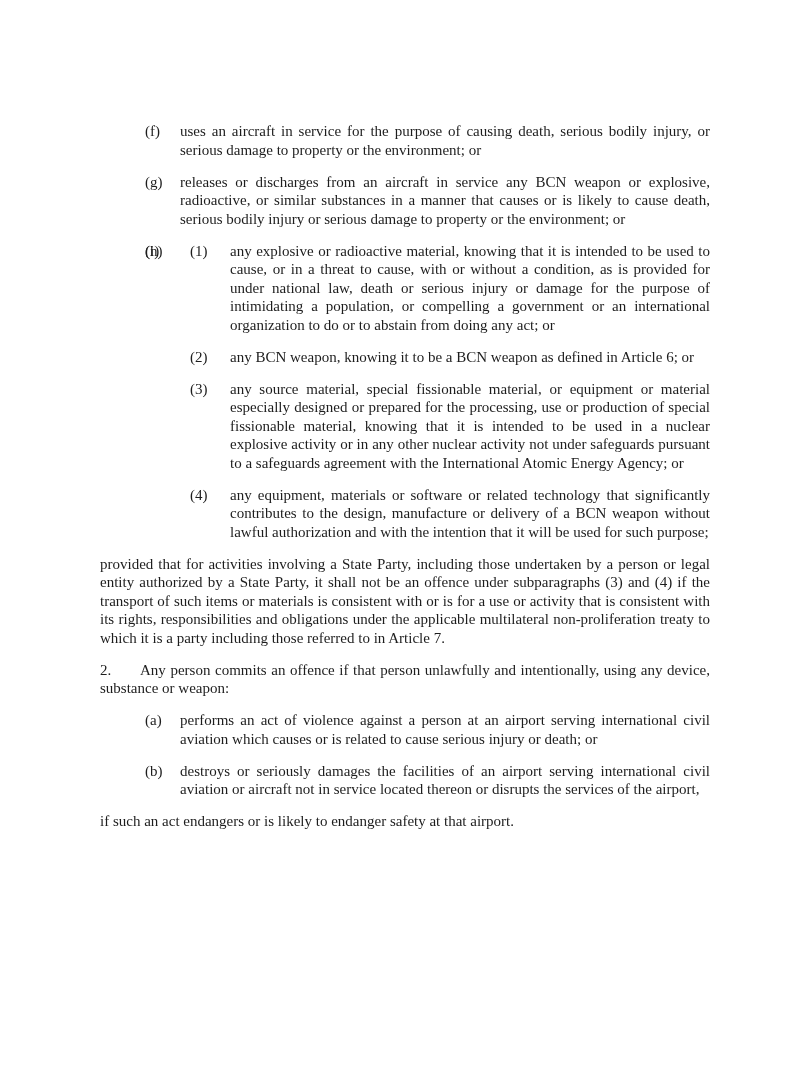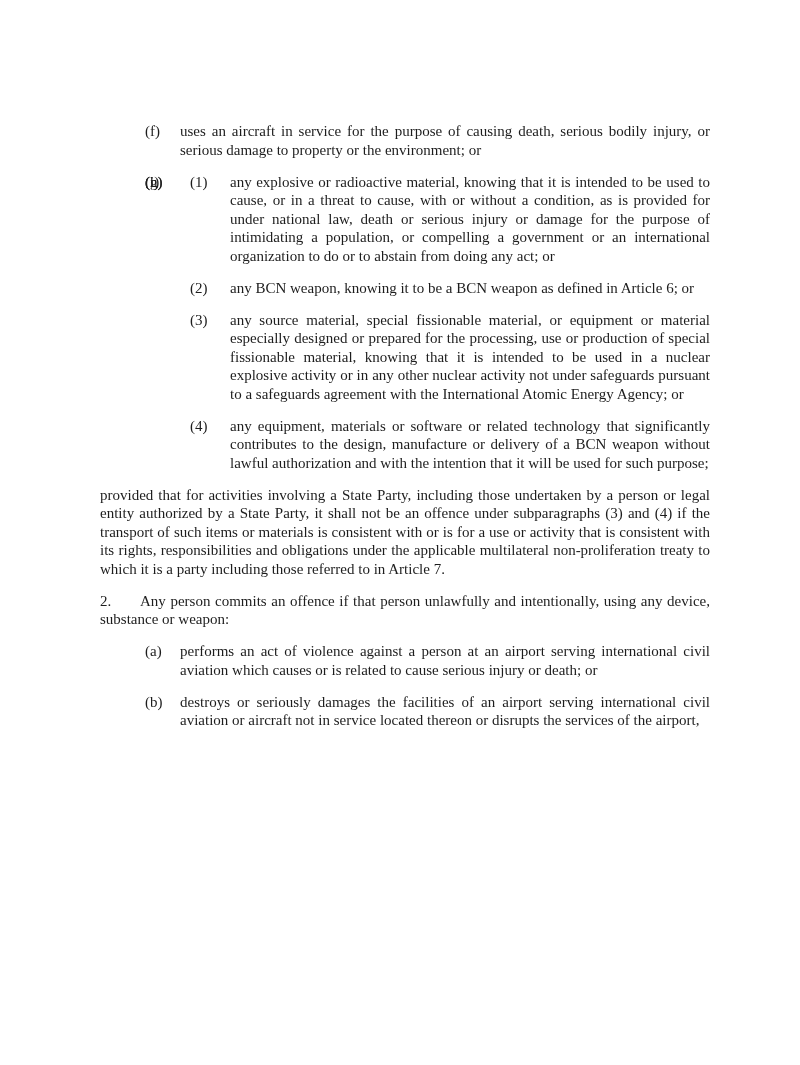--- a/index.html
+++ b/index.html
@@ -60,20 +60,21 @@
 
 <div class="page">
 
   <p class="li1">
     <span class="marker">(f)</span>
     <span>uses an aircraft in service for the purpose of causing death, serious bodily injury, or serious damage to property or the environment; or</span>
   </p>
 
   <p class="li1">
     <span class="marker">(g)</span>
+    <span>releases or discharges from an aircraft in service any BCN weapon or explosive, radioactive, or similar substances in a manner that causes or is likely to cause death, serious bodily injury or serious damage to property or the environment; or</span>
   </p>
 
   <p class="li1">
     <span class="marker">(h)</span>
   </p>
 
   <p class="li1">
     <span class="marker">(i)</span>
   </p>
 
@@ -106,14 +107,15 @@
   <p class="li1">
     <span class="marker">(a)</span>
     <span>performs an act of violence against a person at an airport serving international civil aviation which causes or is related to cause serious injury or death; or</span>
   </p>
 
   <p class="li1">
     <span class="marker">(b)</span>
     <span>destroys or seriously damages the facilities of an airport serving international civil aviation or aircraft not in service located thereon or disrupts the services of the airport,</span>
   </p>
 
+  <p class="closing">if such an act endangers or is likely to endanger safety at that airport.</p>
 
 </div>
 
 </body></html>

